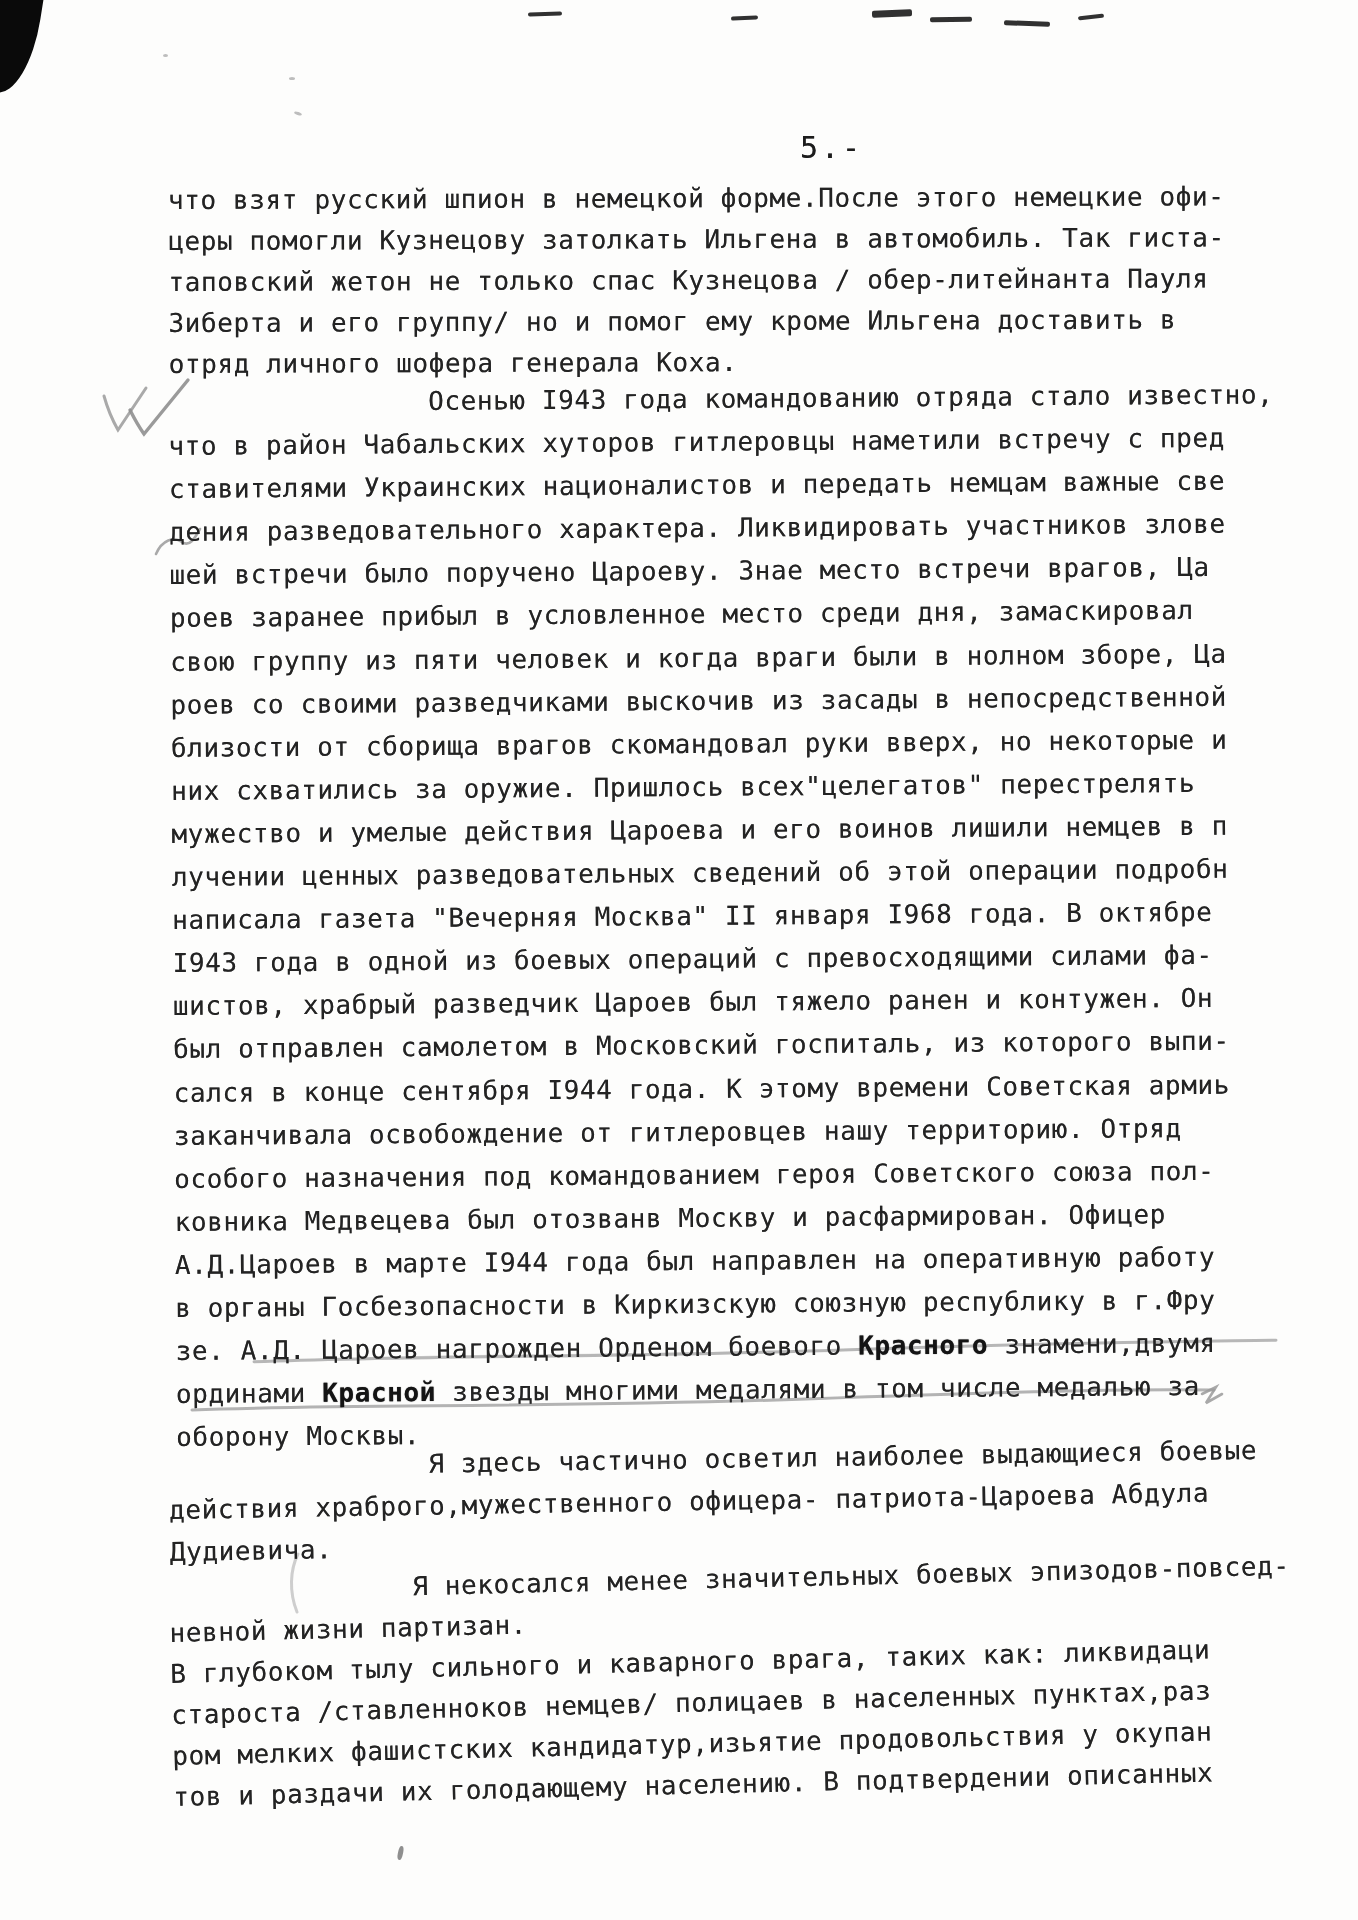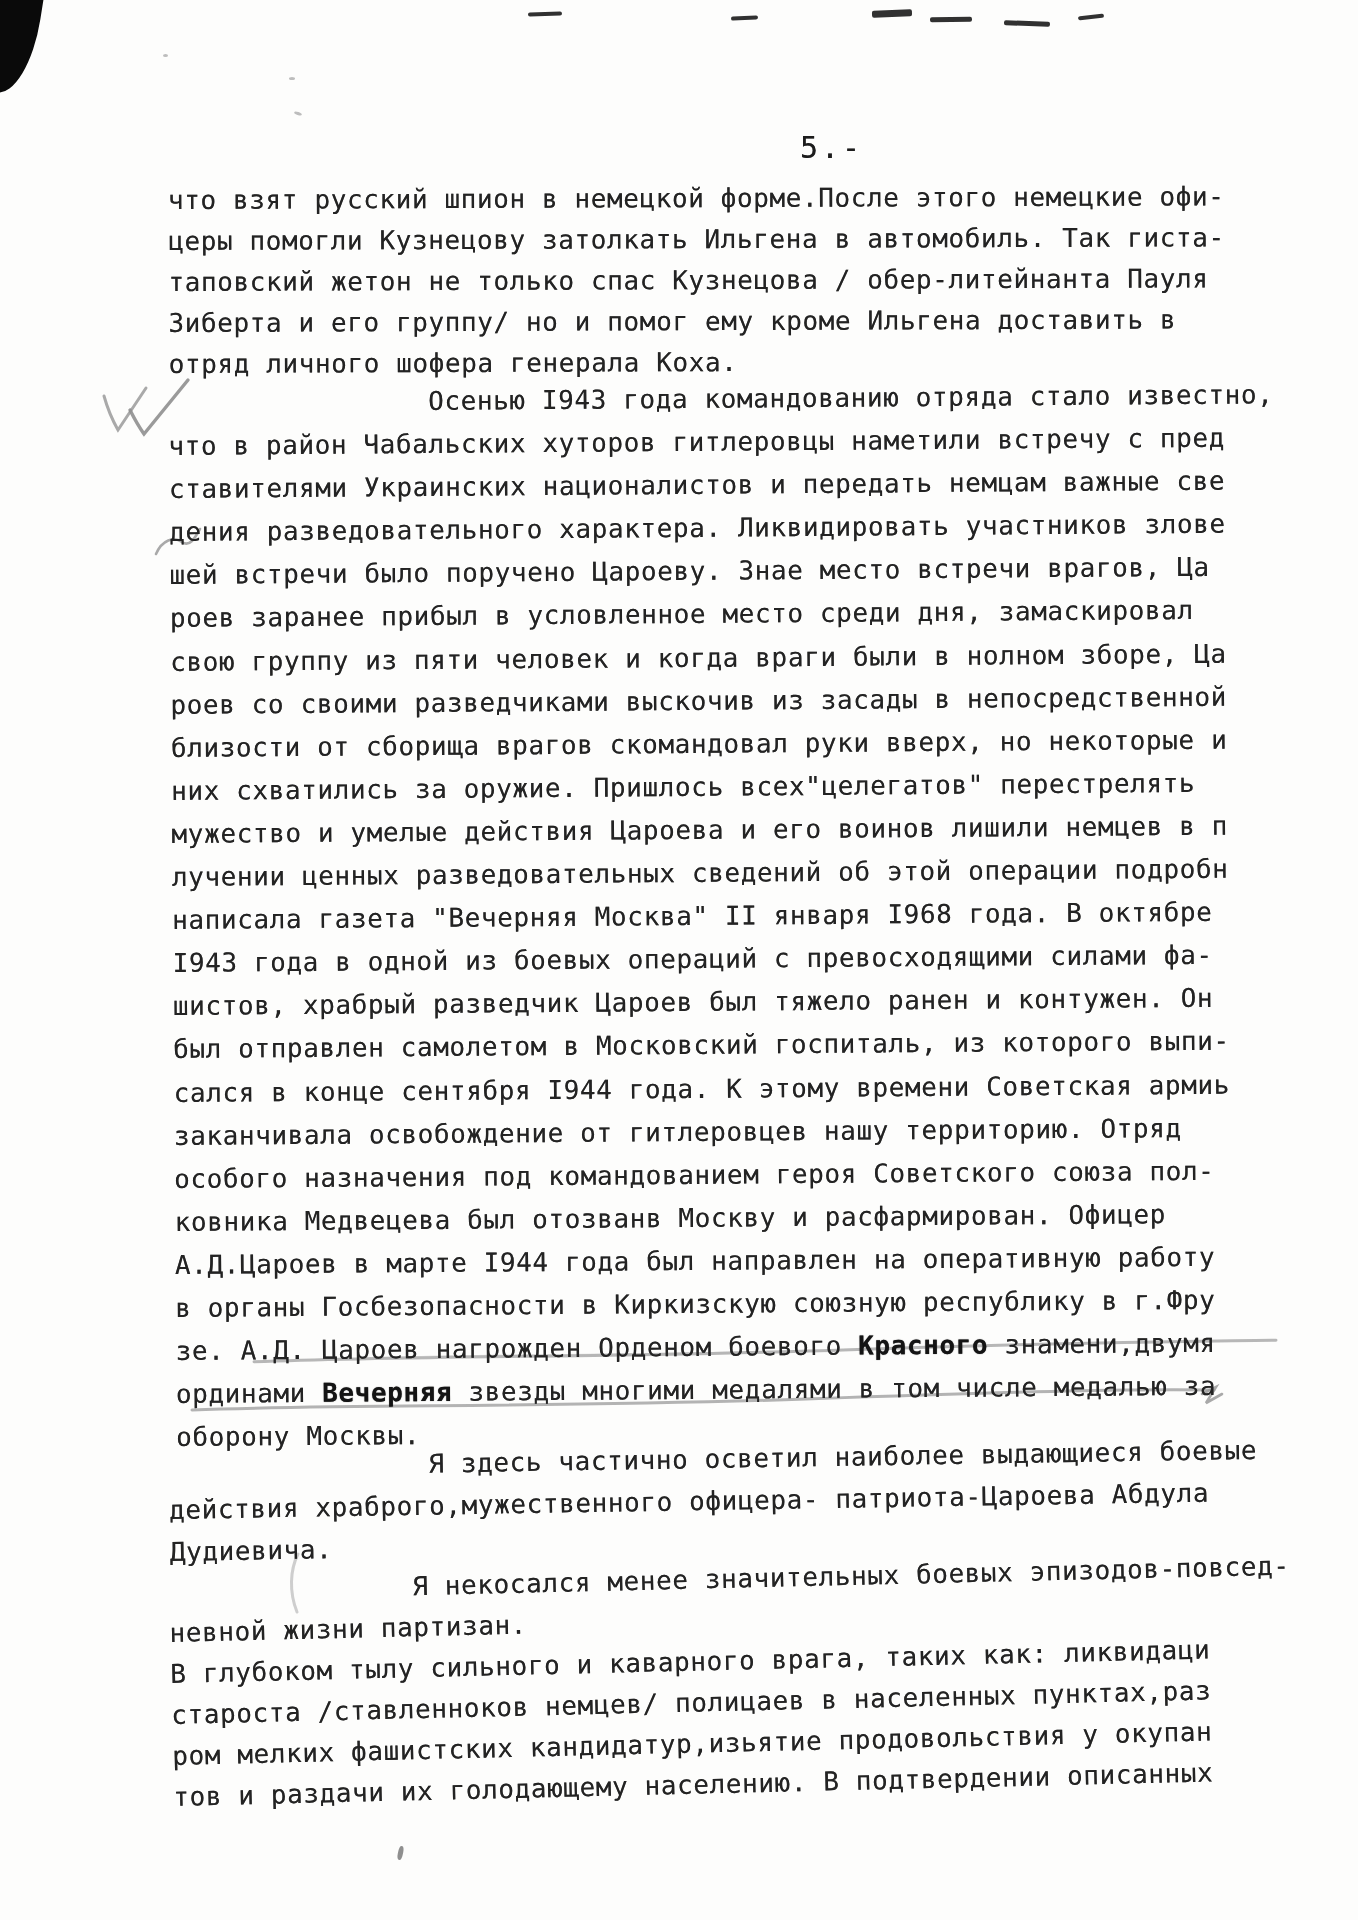--- a/index.html
+++ b/index.html
@@ -95,21 +95,21 @@
         <div class="line">I943 года в одной из боевых операций с превосходящими силами фа-</div>
         <div class="line">шистов, храбрый разведчик Цароев был тяжело ранен и контужен. Он</div>
         <div class="line">был отправлен самолетом в Московский госпиталь, из которого выпи-</div>
         <div class="line">сался в конце сентября I944 года. К этому времени Советская армиь</div>
         <div class="line">заканчивала освобождение от гитлеровцев нашу территорию. Отряд</div>
         <div class="line">особого назначения под командованием героя Советского союза пол-</div>
         <div class="line">ковника Медвецева был отозванв Москву и расфармирован. Офицер</div>
         <div class="line">А.Д.Цароев в марте I944 года был направлен на оперативную работу</div>
         <div class="line">в органы Госбезопасности в Киркизскую союзную республику в г.Фру</div>
         <div class="line">зе. А.Д. Цароев нагрожден Орденом боевого <b>Красного</b> знамени,двумя</div>
-        <div class="line">ординами <b>Вечерняя</b> звезды многими медалями в том числе медалью за</div>
+        <div class="line">ординами <b>Красной</b> звезды многими медалями в том числе медалью за</div>
         <div class="line">оборону Москвы.</div>
       </div>
     <div class="para" id="para-2">
         <div class="line">                Я здесь частично осветил наиболее выдающиеся боевые</div>
         <div class="line">действия храброго,мужественного офицера- патриота-Цароева Абдула</div>
         <div class="line">Дудиевича.</div>
       </div>
     <div class="para" id="para-3">
         <div class="line">               Я некосался менее значительных боевых эпизодов-повсед-</div>
         <div class="line">невной жизни партизан.</div>

